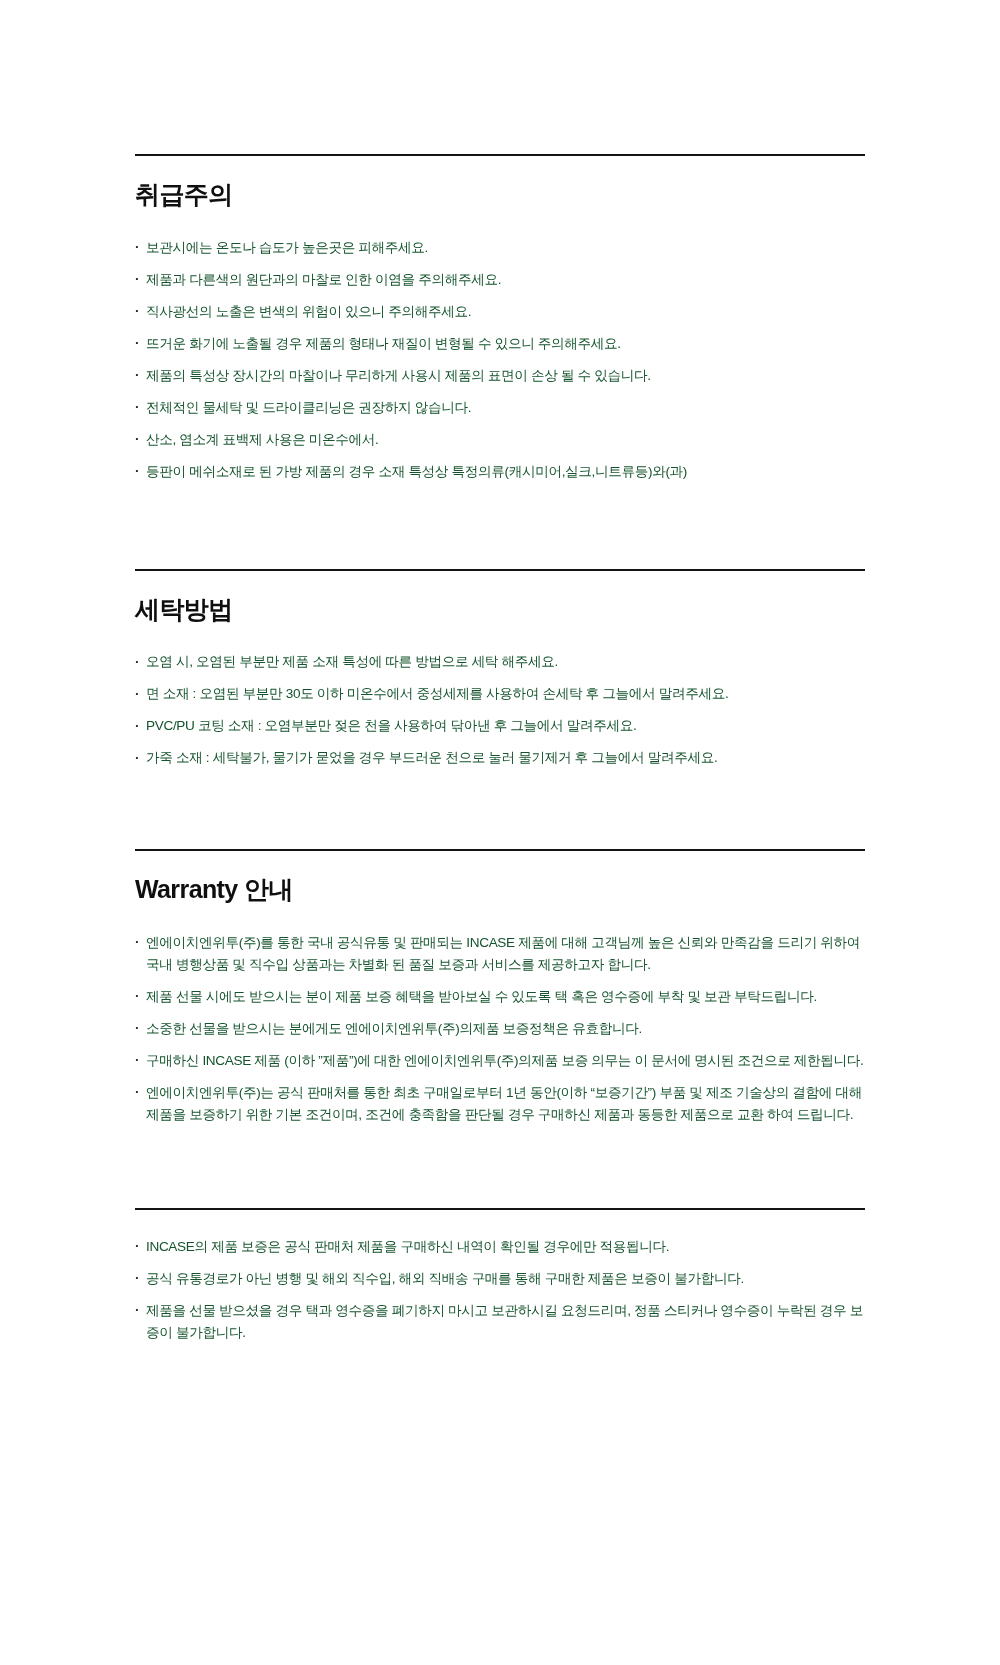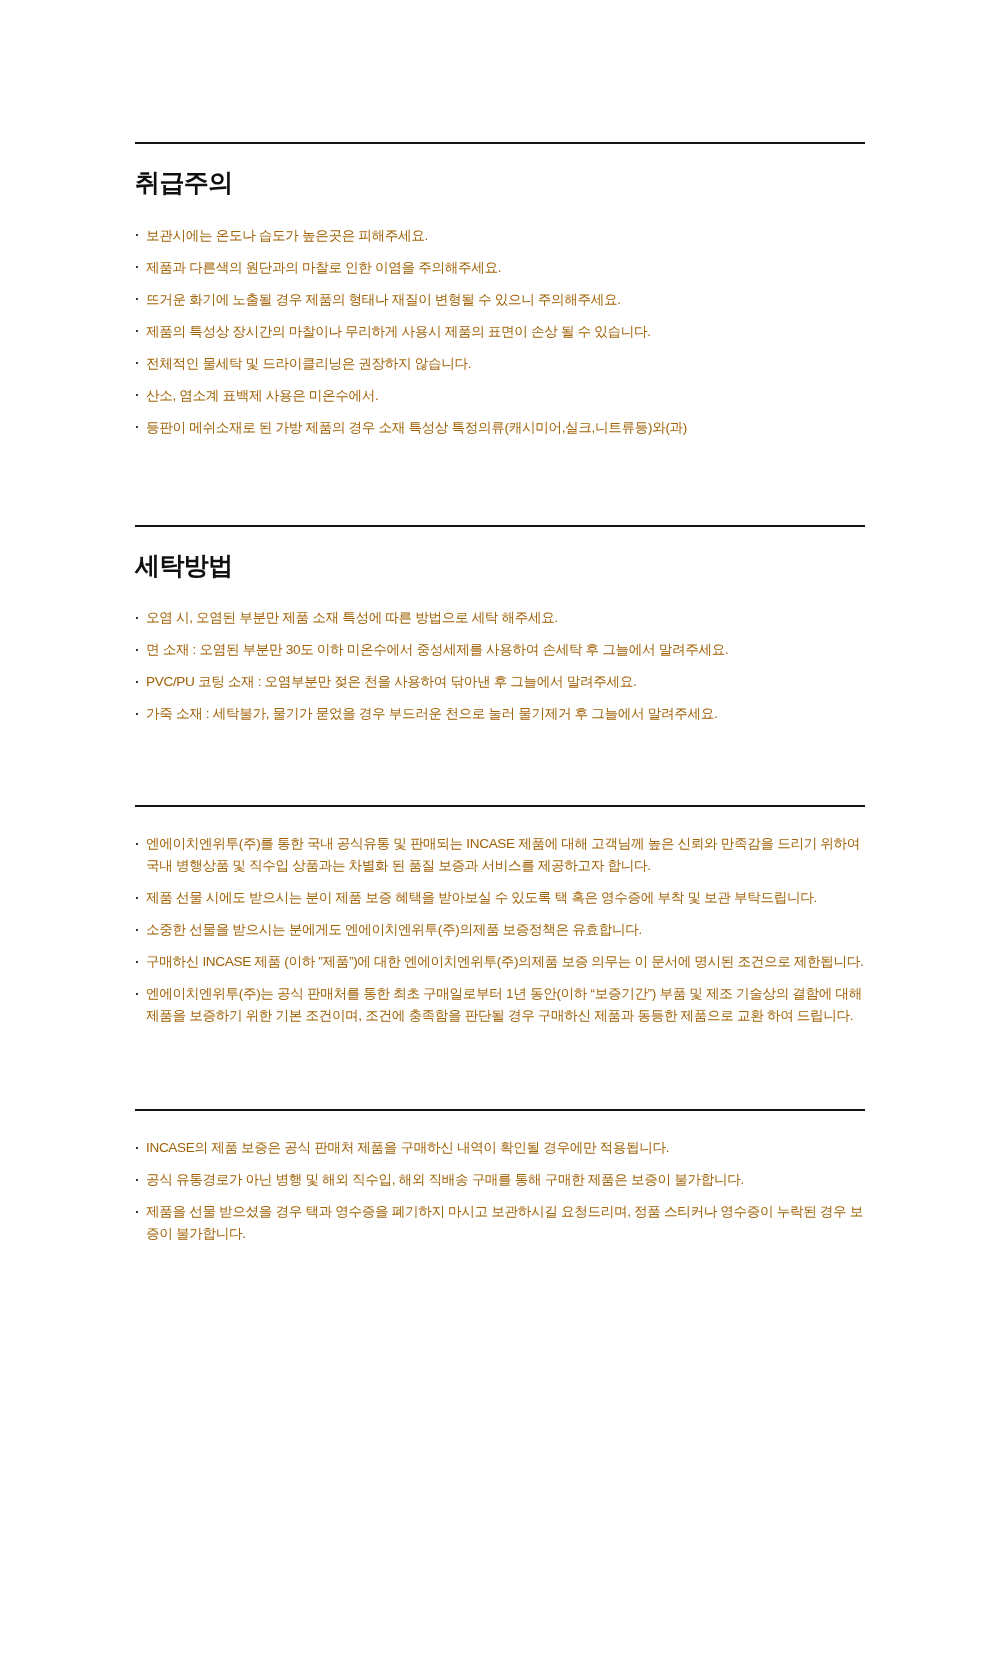--- a/index.html
+++ b/index.html
@@ -11,21 +11,21 @@
     width: 1000px;
     min-height: 1665px;
     font-family: "Liberation Sans", "DejaVu Sans", sans-serif;
     color: #1a1a1a;
     -webkit-font-smoothing: antialiased;
   }
   .page {
     width: 1000px;
     min-height: 1665px;
     box-sizing: border-box;
-    padding: 4px;
+    padding: 16px;
     position: relative;
     border-radius: 28px;
   }
   .content {
     margin: 0 auto;
     width: 730px;
     padding-top: 138px;
   }
   .section {
     margin-bottom: 0;
@@ -45,21 +45,21 @@
     line-height: 1.3;
   }
   .bullets {
     list-style: none;
     margin: 26px 0 0 0;
     padding: 0;
   }
   .bullets li {
     font-size: 13.6px;
     line-height: 1.62;
-    color: #a16207;
+    color: #14532d;
     letter-spacing: -0.35px;
     margin-bottom: 10px;
     padding-left: 11px;
     position: relative;
     font-weight: 500;
   }
   .bullets li::before {
     content: "·";
     position: absolute;
     left: 0;
@@ -77,20 +77,21 @@
 
 <div class="page">
   <div class="content">
 
     <section class="section">
       <hr class="rule">
       <h2 class="section-title">취급주의</h2>
       <ul class="bullets">
         <li>보관시에는 온도나 습도가 높은곳은 피해주세요.</li>
         <li>제품과 다른색의 원단과의 마찰로 인한 이염을 주의해주세요.</li>
+        <li>직사광선의 노출은 변색의 위험이 있으니 주의해주세요.</li>
         <li>뜨거운 화기에 노출될 경우 제품의 형태나 재질이 변형될 수 있으니 주의해주세요.</li>
         <li>제품의 특성상 장시간의 마찰이나 무리하게 사용시 제품의 표면이 손상 될 수 있습니다.</li>
         <li>전체적인 물세탁 및 드라이클리닝은 권장하지 않습니다.</li>
         <li>산소, 염소계 표백제 사용은 미온수에서.</li>
         <li>등판이 메쉬소재로 된 가방 제품의 경우 소재 특성상 특정의류(캐시미어,실크,니트류등)와(과)</li>
       </ul>
     </section>
 
     <div class="gap-1"></div>
 
@@ -102,20 +103,21 @@
         <li>면 소재 : 오염된 부분만 30도 이하 미온수에서 중성세제를 사용하여 손세탁 후 그늘에서 말려주세요.</li>
         <li>PVC/PU 코팅 소재 : 오염부분만 젖은 천을 사용하여 닦아낸 후 그늘에서 말려주세요.</li>
         <li>가죽 소재 : 세탁불가, 물기가 묻었을 경우 부드러운 천으로 눌러 물기제거 후 그늘에서 말려주세요.</li>
       </ul>
     </section>
 
     <div class="gap-2"></div>
 
     <section class="section">
       <hr class="rule">
+      <h2 class="section-title">Warranty 안내</h2>
       <ul class="bullets">
         <li>엔에이치엔위투(주)를 통한 국내 공식유통 및 판매되는 INCASE 제품에 대해 고객님께 높은 신뢰와 만족감을 드리기 위하여 국내 병행상품 및 직수입 상품과는 차별화 된 품질 보증과 서비스를 제공하고자 합니다.</li>
         <li>제품 선물 시에도 받으시는 분이 제품 보증 혜택을 받아보실 수 있도록 택 혹은 영수증에 부착 및 보관 부탁드립니다.</li>
         <li>소중한 선물을 받으시는 분에게도 엔에이치엔위투(주)의제품 보증정책은 유효합니다.</li>
         <li>구매하신 INCASE 제품 (이하 ”제품”)에 대한 엔에이치엔위투(주)의제품 보증 의무는 이 문서에 명시된 조건으로 제한됩니다.</li>
         <li>엔에이치엔위투(주)는 공식 판매처를 통한 최초 구매일로부터 1년 동안(이하 “보증기간”) 부품 및 제조 기술상의 결함에 대해 제품을 보증하기 위한 기본 조건이며, 조건에 충족함을 판단될 경우 구매하신 제품과 동등한 제품으로 교환 하여 드립니다.</li>
       </ul>
     </section>
 
     <div class="gap-3"></div>

